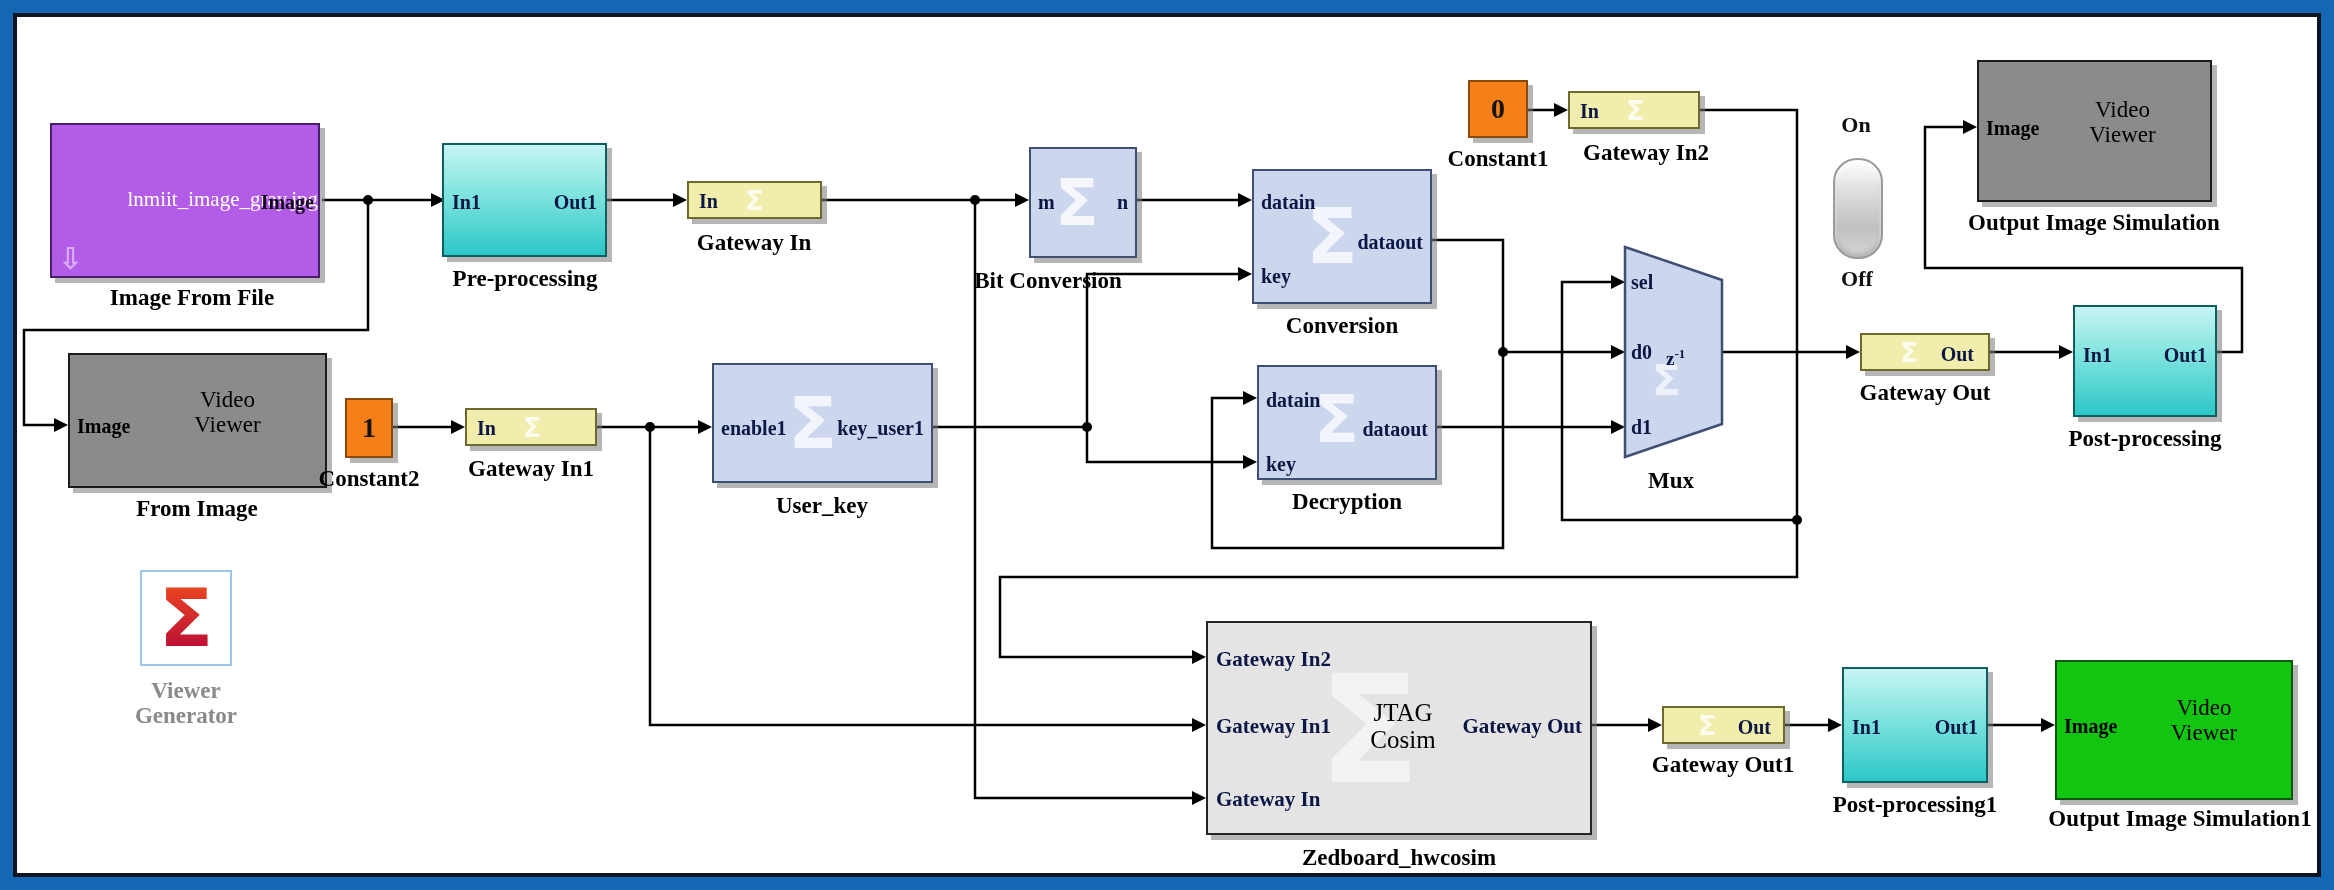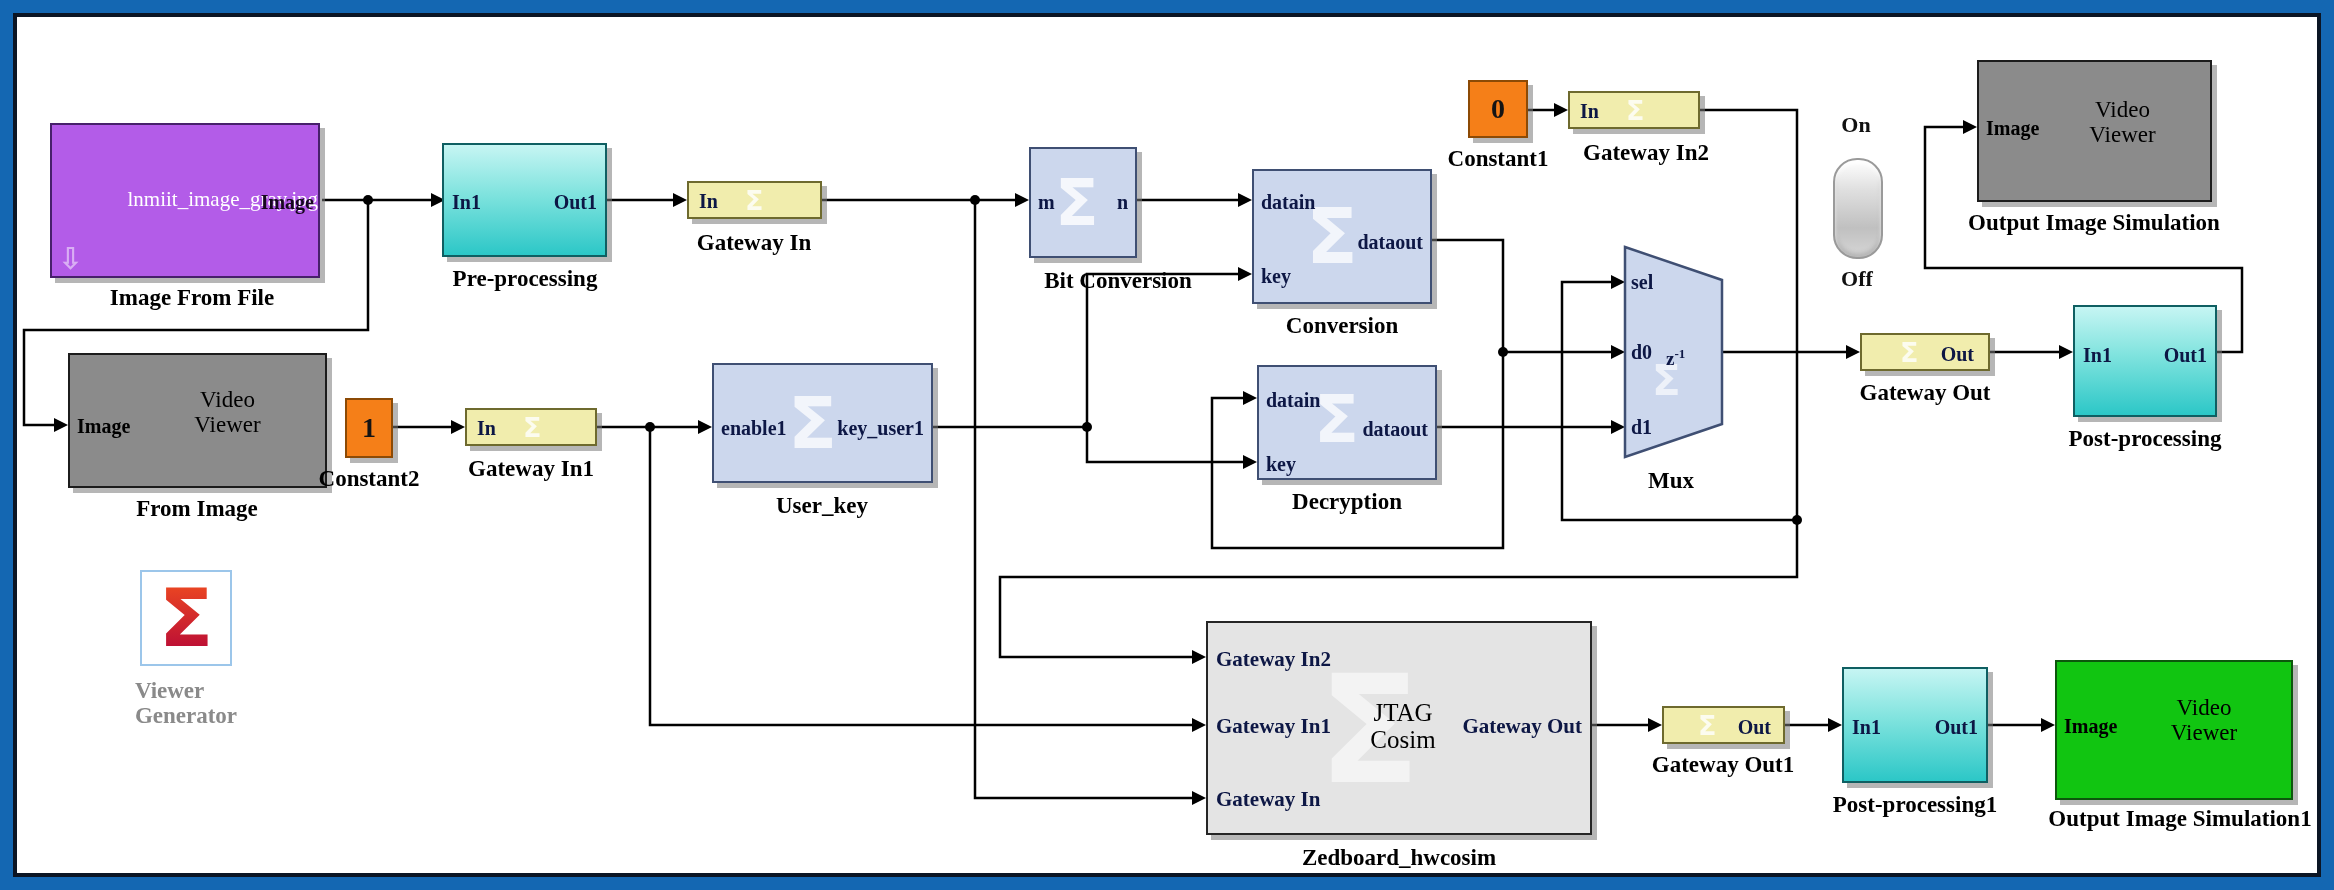--- a/index.html
+++ b/index.html
@@ -16,21 +16,21 @@
   .cyan{background:linear-gradient(180deg,#c6f5f3 0%,#7fe3de 45%,#2cc7c7 100%);border:2px solid #0f5f62}
   .yellow{background:#f1edad;border:2px solid #6e6a2e}
   .orange{background:#f57f18;border:2px solid #8c4a05}
   .steel{background:#ccd7ed;border:2px solid #3f4f73}
   .grayv{background:#8b8b8b;border:2px solid #1c1c1c}
   .greenv{background:#11c511;border:2px solid #0c570c}
   .zed{background:#e4e4e4;border:2px solid #252525}
   .sgbox{background:#ffffff;border:2px solid #9cc6ea}
   .p{position:absolute;font-size:20px;font-weight:bold;color:#0d1745;white-space:nowrap;line-height:1}
   .lbl{position:absolute;transform:translateX(-50%);font-size:23px;font-weight:bold;color:#000;
-       white-space:nowrap;z-index:3;line-height:1.1}
+       white-space:nowrap;z-index:3;text-align:center;line-height:1.1}
   .gray-lbl{color:#8a8a8a}
   .wm{position:absolute;font-family:"DejaVu Sans",sans-serif;font-weight:bold;
       color:rgba(255,255,255,.8);line-height:1;pointer-events:none}
   .vt{position:absolute;font-size:23px;font-weight:normal;color:#000;text-align:center;line-height:1.08}
   .cval{display:flex;align-items:center;justify-content:center;width:100%;height:100%;
         font-size:28px;font-weight:bold;color:#141414}
   .pill{position:absolute;z-index:2;border-radius:24px;border:2px solid #9a9a9a;
         background:linear-gradient(180deg,#ffffff,#e0e0e0 30%,#c0c0c0 70%,#d6d6d6);
         box-shadow:inset 0 3px 4px rgba(255,255,255,.95), inset 0 -3px 5px rgba(0,0,0,.18)}
   .sw{position:absolute;transform:translateX(-50%);font-size:22px;font-weight:bold;color:#111;z-index:3}
@@ -122,21 +122,21 @@
   <span class="p" style="left:10px;top:8px">In</span>
   <span class="wm" style="left:56px;top:4px;font-size:27px">Σ</span>
 </div>
 <div class="lbl" style="left:754px;top:230px">Gateway In</div>
 
 <div class="blk steel shadow" style="left:1029px;top:147px;width:108px;height:111px">
   <span class="wm" style="left:24px;top:22px;font-size:64px">Σ</span>
   <span class="p" style="left:7px;top:43px">m</span>
   <span class="p" style="right:7px;top:43px">n</span>
 </div>
-<div class="lbl" style="left:1118px;top:268px">Bit Conversion</div>
+<div class="lbl" style="left:1048px;top:268px">Bit Conversion</div>
 
 <div class="blk steel shadow" style="left:1252px;top:169px;width:180px;height:135px">
   <span class="wm" style="left:52px;top:28px;font-size:76px;color:rgba(255,255,255,.75)">Σ</span>
   <span class="p" style="left:7px;top:21px">datain</span>
   <span class="p" style="left:7px;top:95px">key</span>
   <span class="p" style="right:7px;top:61px">dataout</span>
 </div>
 <div class="lbl" style="left:1342px;top:313px">Conversion</div>
 
 <div class="blk orange shadow" style="left:1468px;top:80px;width:60px;height:58px">

